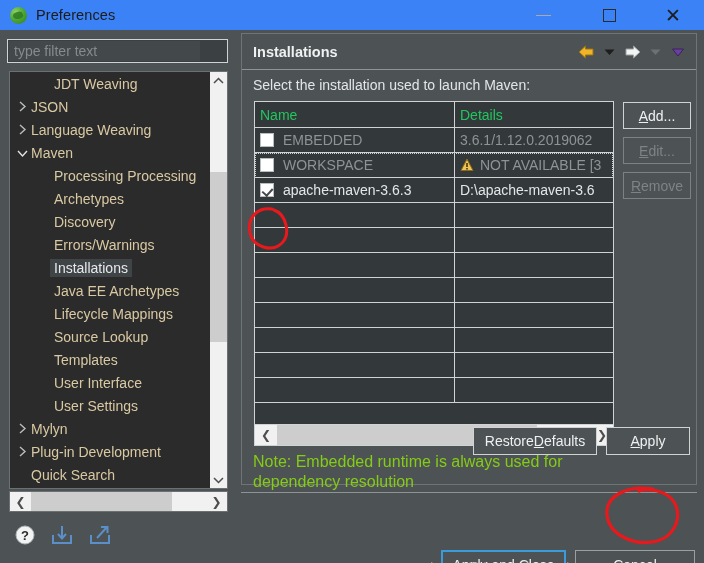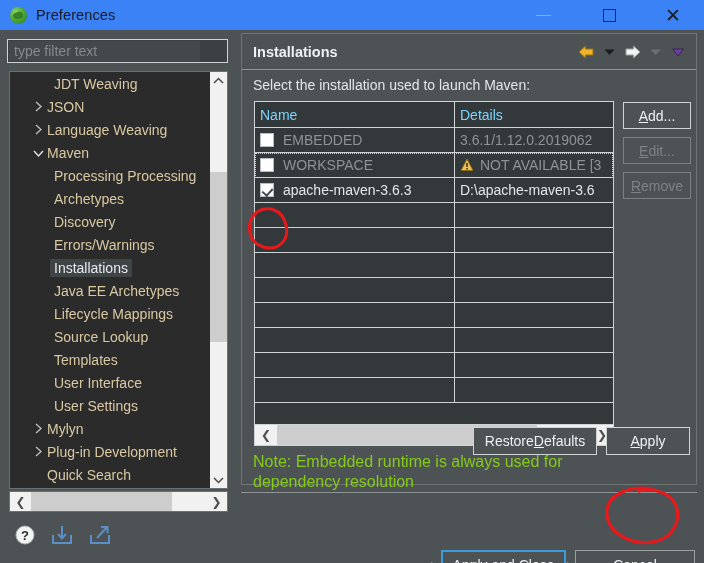--- a/index.html
+++ b/index.html
@@ -70,21 +70,21 @@
     position:absolute; left:2px; top:36px; width:219px; height:418px;
     background:#2b2b2b; border:1px solid #6b7072;
   }
   #tree{
     position:absolute; left:0; top:0; width:200px; height:416px;
     overflow:hidden;
   }
   .tnode{
     height:23px; display:flex; align-items:center;
     color:#d9c9a3; font-size:14px; white-space:nowrap;
-    padding-left:20px;
+    padding-left:4px;
   }
   .tnode .arrow{
     width:16px; flex:none; display:inline-block;
     color:#b9bdbf; font-size:10px; text-align:center;
   }
   .tnode .arrow svg{ vertical-align:middle; }
   .tnode .lbl{ padding-left:1px; }
   .tnode.child{ padding-left:44px;text-align:center; }
   .tnode.child .lbl{ padding-left:0; }
   .tnode.selected .lbl{
@@ -133,21 +133,21 @@
 
   
   #table{
     position:absolute; left:12px; top:67px; width:360px; height:335px;
     border:1px solid #cfd3d4; background:#33393b;
   }
   .trow{ display:flex; height:25px; border-bottom:1px solid #cfd3d4; }
   .thead{ height:26px; }
   .cell-name{ width:200px; border-right:1px solid #cfd3d4; display:flex; align-items:center; padding-left:5px; overflow:hidden; white-space:nowrap;}
   .cell-det{ flex:1; display:flex; align-items:center; padding-left:5px; overflow:hidden; white-space:nowrap;}
-  .thead .cell-name, .thead .cell-det{ color:#7dd3fc; font-size:14px;}
+  .thead .cell-name, .thead .cell-det{ color:#22c55e; font-size:14px;}
   .trow.dim .cell-name, .trow.dim .cell-det{ color:#8e9395; font-size:14px;}
   .trow.norm .cell-name, .trow.norm .cell-det{ color:#e3e6e7; font-size:14px;}
   .trow.focus{ outline:1px dotted #cfd3d4; outline-offset:-1px;}
   .cb{
     width:14px;height:14px;background:#ffffff;border:1px solid #b9bdbf;
     margin-right:9px; flex:none; position:relative;
   }
   .cb.checked::after{
     content:""; position:absolute; left:3px; top:2px;
     width:5px;height:8px;border:solid #44484a; border-width:0 2px 2px 0;

